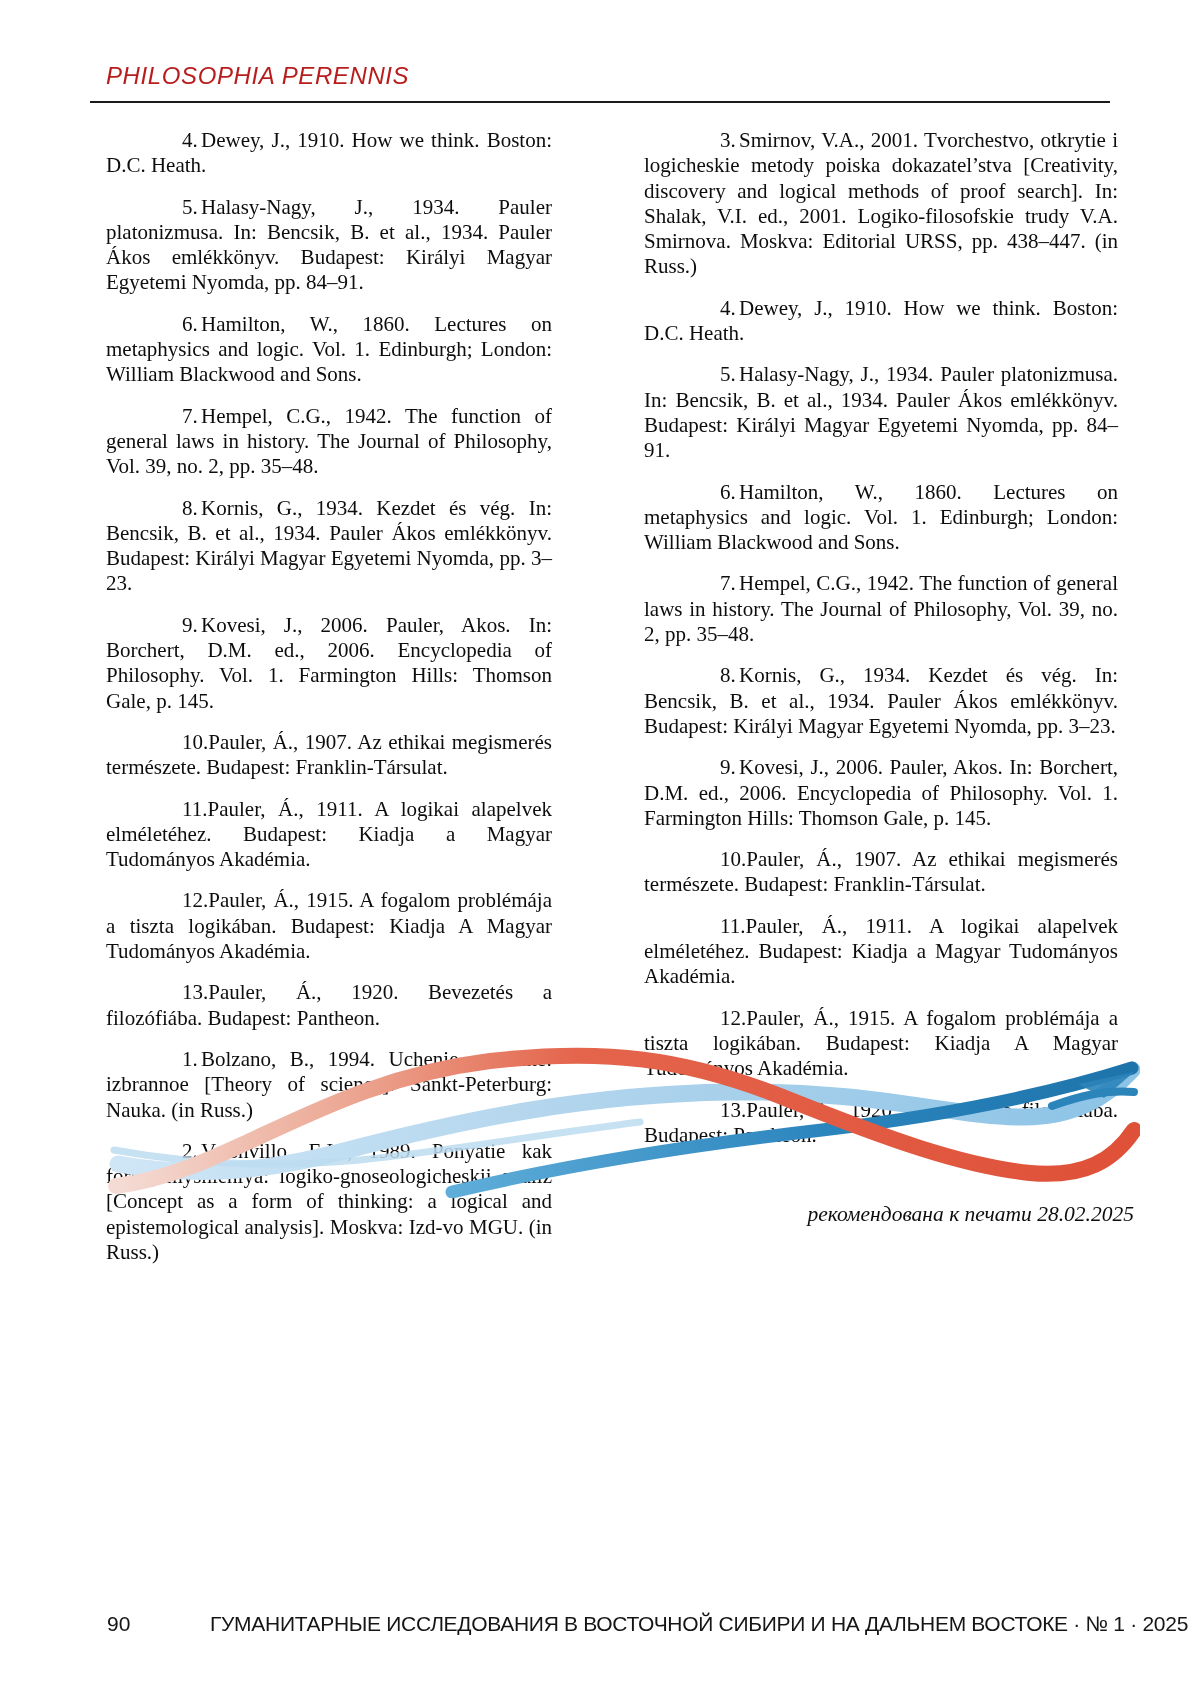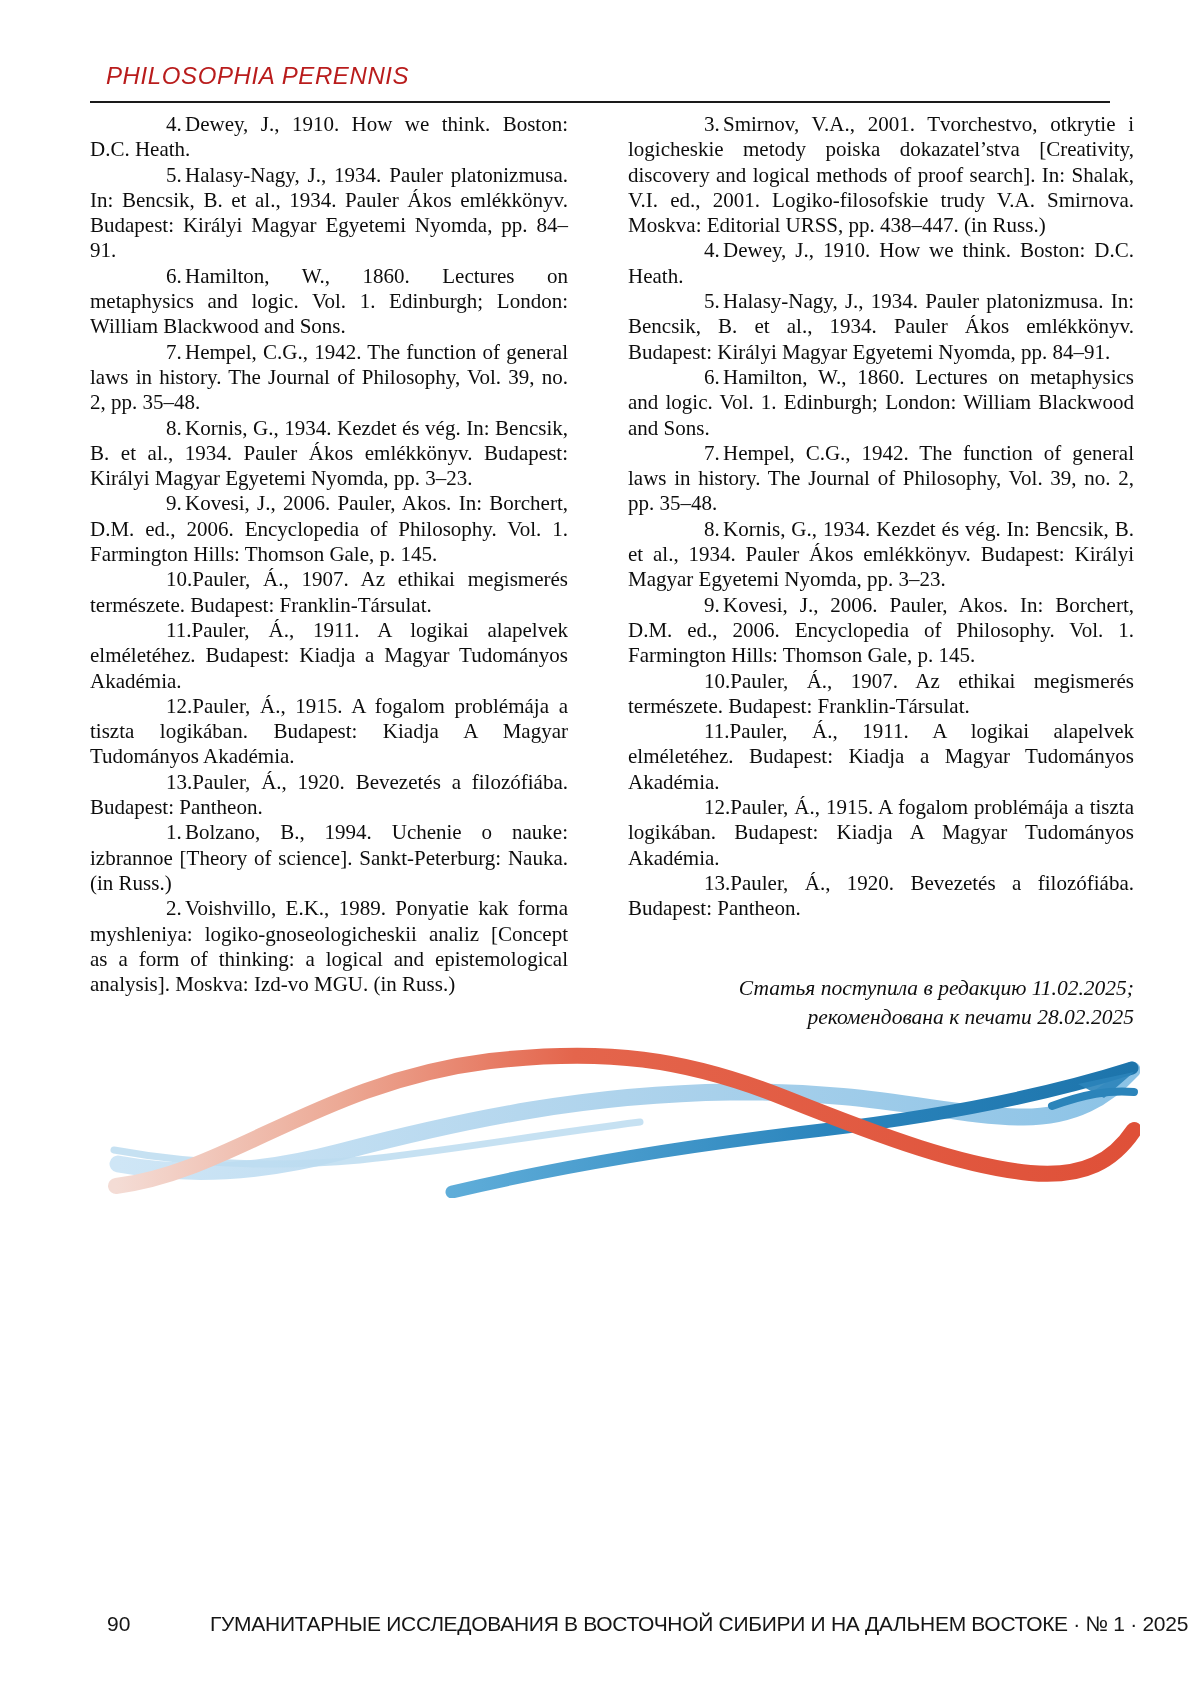--- a/index.html
+++ b/index.html
@@ -10,21 +10,21 @@
        font-family:"Liberation Sans",sans-serif;font-style:italic;
        font-size:24px;letter-spacing:.6px;color:#b91c1c;white-space:nowrap;}
   .head-rule{position:absolute;left:90px;top:101px;width:1020px;height:2px;
        background:#1a1a1a;}
 
   .col{position:absolute;top:112px;text-align:justify;
        font-size:21px;line-height:25.3px;}
   .col-left{left:90px;width:478px;}
   .col-right{left:628px;width:506px;}
 
-  .ref{margin:0;text-indent:38px;font-family:Liberation Serif, serif;}
+  .ref{margin:16px;text-indent:38px;font-family:Liberation Serif, serif;}
   .ref .num{display:inline-block;min-width:57px;}
 
   .refs-heading{margin:20px 0 0 0;font-size:21px;font-weight:bold;
        text-indent:46px;text-align:left;}
 
   .submission{margin-top:52px;text-align:right;font-style:italic;
        font-size:21.5px;line-height:29px;}
 
   .wave{position:absolute;left:100px;top:1044px;width:1040px;height:154px;}
 
@@ -90,21 +90,20 @@
 
       <p class="ref"><span class="num">10.</span><span>Pauler, Á., 1907. Az ethikai megismerés természete. Budapest: Franklin-Társulat.</span></p>
 
       <p class="ref"><span class="num">11.</span><span>Pauler, Á., 1911. A logikai alapelvek elméletéhez. Budapest: Kiadja a Magyar Tudományos Akadémia.</span></p>
 
       <p class="ref"><span class="num">12.</span><span>Pauler, Á., 1915. A fogalom problémája a tiszta logikában. Budapest: Kiadja A Magyar Tudományos Akadémia.</span></p>
 
       <p class="ref"><span class="num">13.</span><span>Pauler, Á., 1920. Bevezetés a filozófiába. Budapest: Pantheon.</span></p>
     </div>
   <div class="submission">
-    <div>Статья поступила в редакцию 11.02.2025;</div>
     <div>рекомендована к печати 28.02.2025</div>
   </div>
 </div>
 
 <svg class="wave" viewBox="0 0 1040 154" preserveAspectRatio="none" aria-hidden="true">
   <defs>
     <linearGradient id="gRed" x1="0" y1="0" x2="1" y2="0">
       <stop offset="0" stop-color="#f4dcd5"></stop>
       <stop offset="0.22" stop-color="#eca995"></stop>
       <stop offset="0.45" stop-color="#e4654c"></stop>

